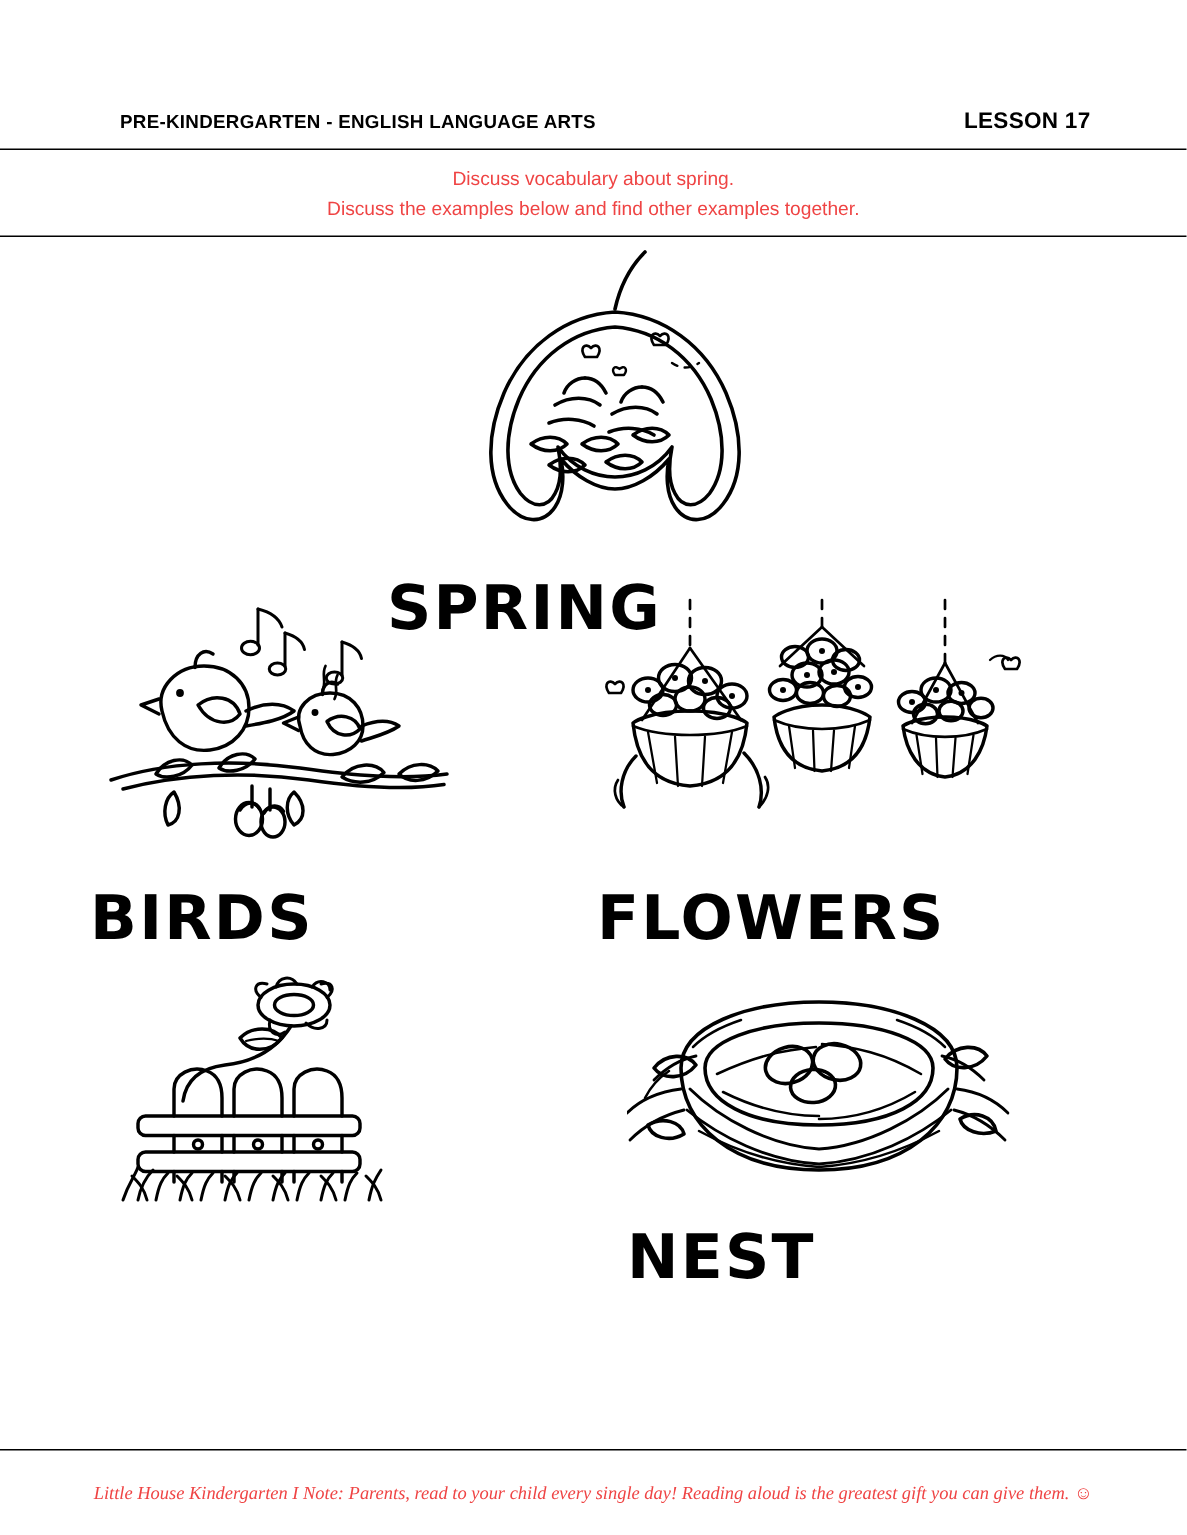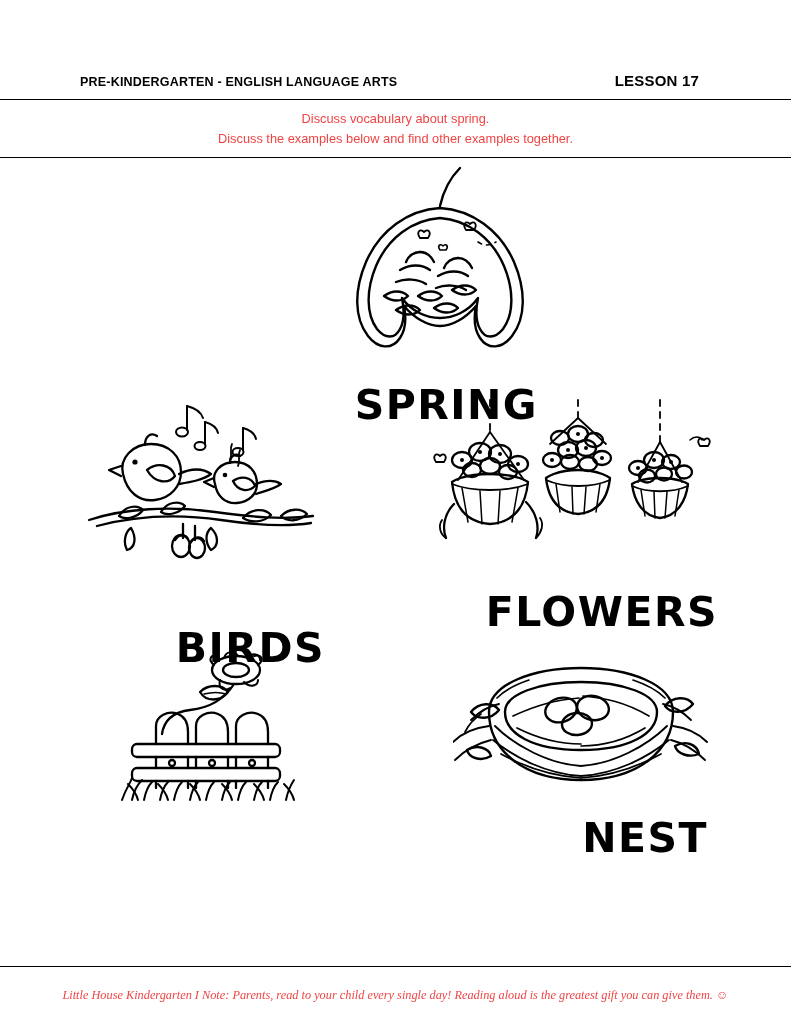--- a/index.html
+++ b/index.html
@@ -20,21 +20,21 @@
     height: 1023px;
     box-sizing: border-box;
     display: flex;
     flex-direction: column;
     position: relative;
   }
 
   
   .header {
     margin-top: 72px;
-    padding: 0 60px 0 80px;
+    padding: 0 32px 0 80px;
     display: flex;
     align-items: baseline;
     justify-content: space-between;
   }
   .header-title {
     font-size: 12.5px;
     font-weight: bold;
     letter-spacing: 0.2px;
   }
   .header-lesson {
@@ -62,36 +62,36 @@
 
   
   .content {
     flex: 1 1 auto;
     position: relative;
   }
   .cell {
     position: absolute;
     display: flex;
     flex-direction: column;
-    align-items: flex-end;
+    align-items: flex-start;
     justify-content: flex-start;
   }
   .word {
     font-family: "DejaVu Sans", sans-serif;
     font-size: 41px;
     font-weight: bold;
     letter-spacing: 1.5px;
     line-height: 1;
     margin-top: 4px;
   }
   .art { line-height: 0; }
 
   
   .cell-spring  { left: 258px; top: 8px;   width: 280px; }
-  .cell-birds   { left: 45px;  top: 230px; width: 280px; gap: 36px; }
+  .cell-birds   { left: 60px;  top: 230px; width: 280px; }
   .cell-flowers { left: 398px; top: 240px; width: 320px; }
   .cell-garden  { left: 68px;  top: 490px; width: 270px; }
   .cell-nest    { left: 418px; top: 496px; width: 290px; }
 
   
   .footer-rule { border-top: 1.4px solid #000; }
   .footer {
     height: 56px;
     display: flex;
     align-items: center;

